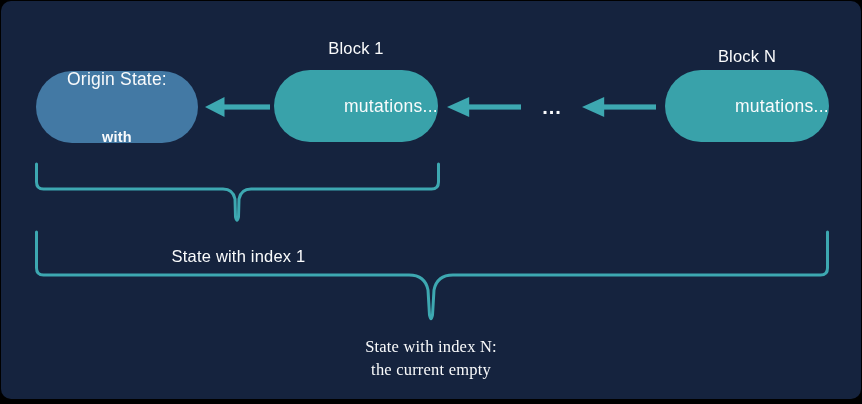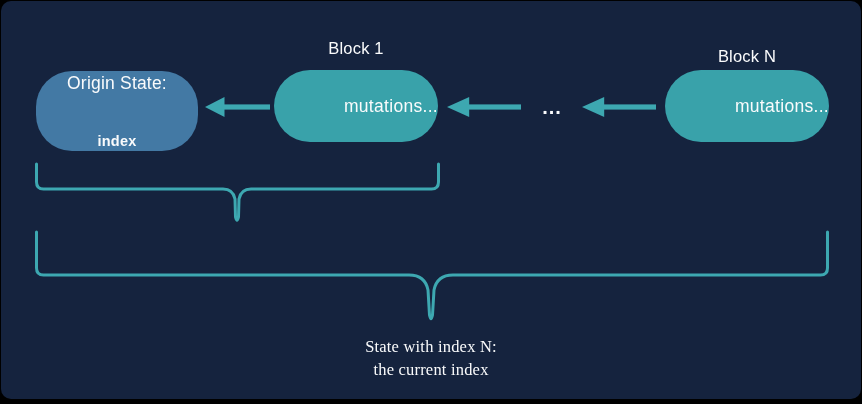--- a/index.html
+++ b/index.html
@@ -47,23 +47,23 @@
 </style>
 </head>
 <body>
 
 <div class="frame">
   <div class="panel">
 
     <div class="block-label" style="left:273px; top:38px; width:164px;">Block 1</div>
     <div class="block-label" style="left:664px; top:38px; width:164px;margin-top:8px;">Block N</div>
 
-    <div class="pill pill-blue" style="left:35px; top:70px; width:162px; height:80px;gap:40px;">
+    <div class="pill pill-blue" style="left:35px; top:70px; width:162px; height:72px;gap:40px;">
       <span class="pill-title">Origin State:</span>
-      <span class="pill-sub">index</span>
+      <span class="pill-sub">with</span>
     </div>
 
     <div class="pill pill-teal" style="left:273px; top:69px; width:164px; height:72px;">
       <span class="pill-text">mutations...</span>
     </div>
 
     <div class="pill pill-teal" style="left:664px; top:69px; width:164px; height:72px;">
       <span class="pill-text">mutations...</span>
     </div>
 
@@ -83,26 +83,27 @@
     </svg>
 
     <div class="ellipsis" style="left:531px; top:92px; width:40px; line-height:28px;">...</div>
 
     <svg class="brace-svg" style="left:34px; top:161px;" width="406" height="64" viewBox="0 0 406 64">
       <path d="M 1.5 2 L 1.5 20 Q 1.5 27 8.5 27 L 188 27 Q 198 27 200 37 L 200.5 55
                Q 202 61.5 203.5 55 L 204 37 Q 206 27 216 27 L 396.5 27
                Q 403.5 27 403.5 20 L 403.5 2" fill="none" stroke="currentColor" stroke-width="3" stroke-linecap="round"></path>
     </svg>
 
+    <div class="caption" style="left:35px; top:244px; width:405px;">State with index 1</div>
 
     <svg class="brace-svg" style="left:34px; top:229px;" width="795" height="95" viewBox="0 0 795 95">
       <path d="M 1.5 2 L 1.5 38 Q 1.5 45 8.5 45 L 374 45 Q 390 45 393 60 L 394.5 85
                Q 396 92.5 397.5 85 L 399 60 Q 402 45 418 45 L 785.5 45
                Q 792.5 45 792.5 38 L 792.5 2" fill="none" stroke="currentColor" stroke-width="3" stroke-linecap="round"></path>
     </svg>
 
     <div class="caption" style="left:230px; top:334px; width:400px;font-family:Liberation Serif, serif;">
       <div>State with index N:</div>
-      <div>the current index</div>
+      <div>the current empty</div>
     </div>
 
   </div>
 </div>
 
 </body></html>

